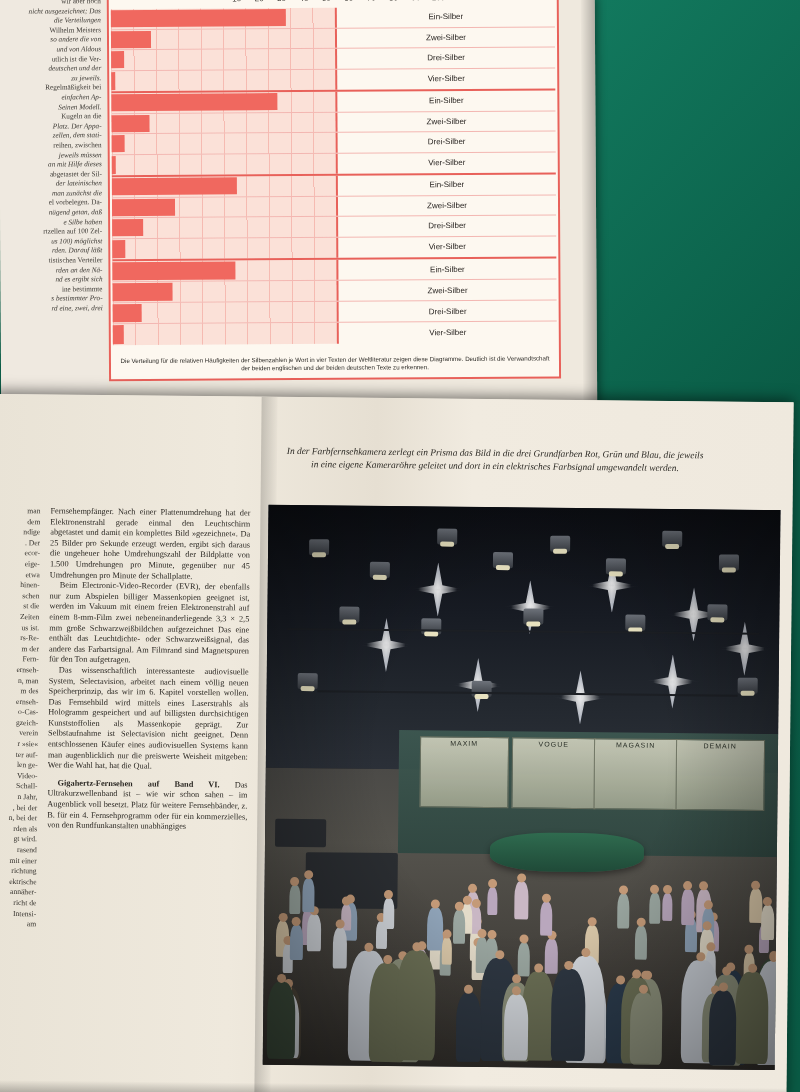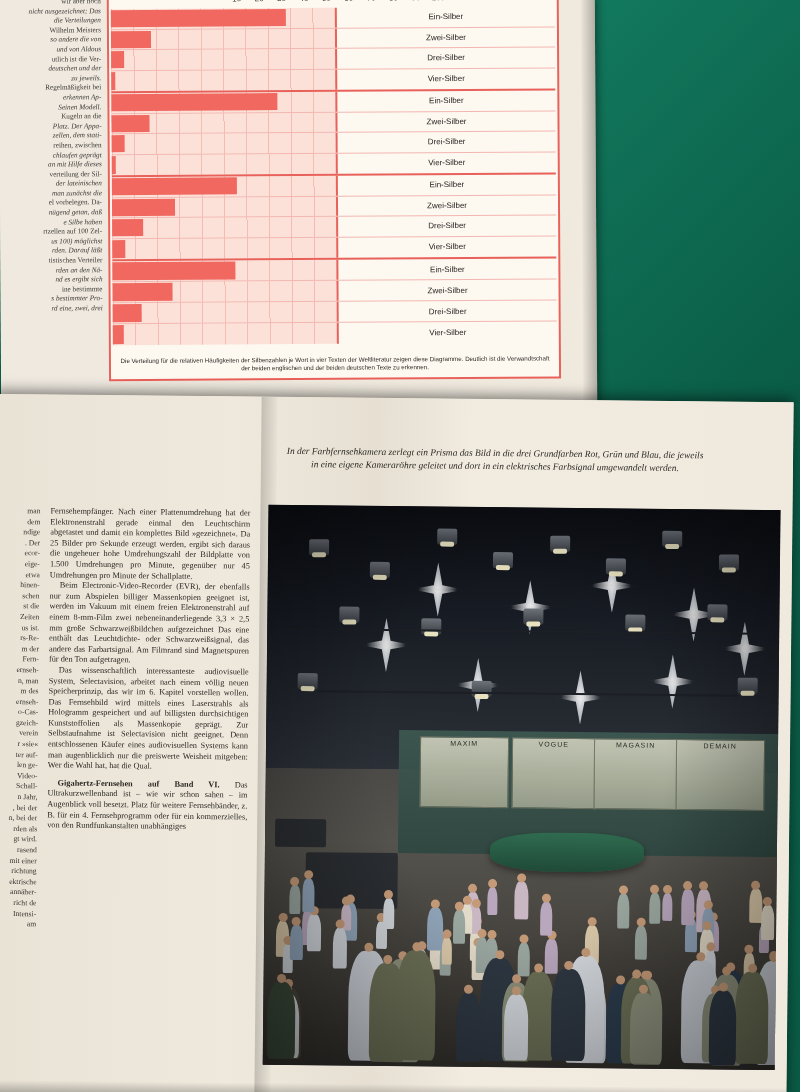--- a/index.html
+++ b/index.html
@@ -348,29 +348,29 @@
       <div class="ln reg">wir aber noch</div>
       <div class="ln">nicht ausgezeichnet; Das</div>
       <div class="ln">die Verteilungen</div>
       <div class="ln reg">Wilhelm Meisters</div>
       <div class="ln">so andere die von</div>
       <div class="ln">und von Aldous</div>
       <div class="ln reg">utlich ist die Ver-</div>
       <div class="ln">deutschen und der</div>
       <div class="ln">zu jeweils.</div>
       <div class="ln reg">Regelmäßigkeit bei</div>
-      <div class="ln">erkennen Ap-</div>
+      <div class="ln">einfachen Ap-</div>
       <div class="ln">Seinen Modell.</div>
       <div class="ln reg">Kugeln an die</div>
       <div class="ln">Platz. Der Appa-</div>
       <div class="ln">zellen, dem stati-</div>
       <div class="ln reg">reihen, zwischen</div>
-      <div class="ln">chlaufen geprägt</div>
+      <div class="ln">jeweils müssen</div>
       <div class="ln">an mit Hilfe dieses</div>
-      <div class="ln reg">verteilung der Sil-</div>
+      <div class="ln reg">abgetastet der Sil-</div>
       <div class="ln">der lateinischen</div>
       <div class="ln">man zunächst die</div>
       <div class="ln reg">el vorbelegen. Da-</div>
       <div class="ln">nügend getan, daß</div>
       <div class="ln">e Silbe haben</div>
       <div class="ln reg">rtzellen auf 100 Zel-</div>
       <div class="ln">us 100) möglichst</div>
       <div class="ln">rden. Darauf läßt</div>
       <div class="ln reg">tistischen Verteiler</div>
       <div class="ln">rden an den Nä-</div>

